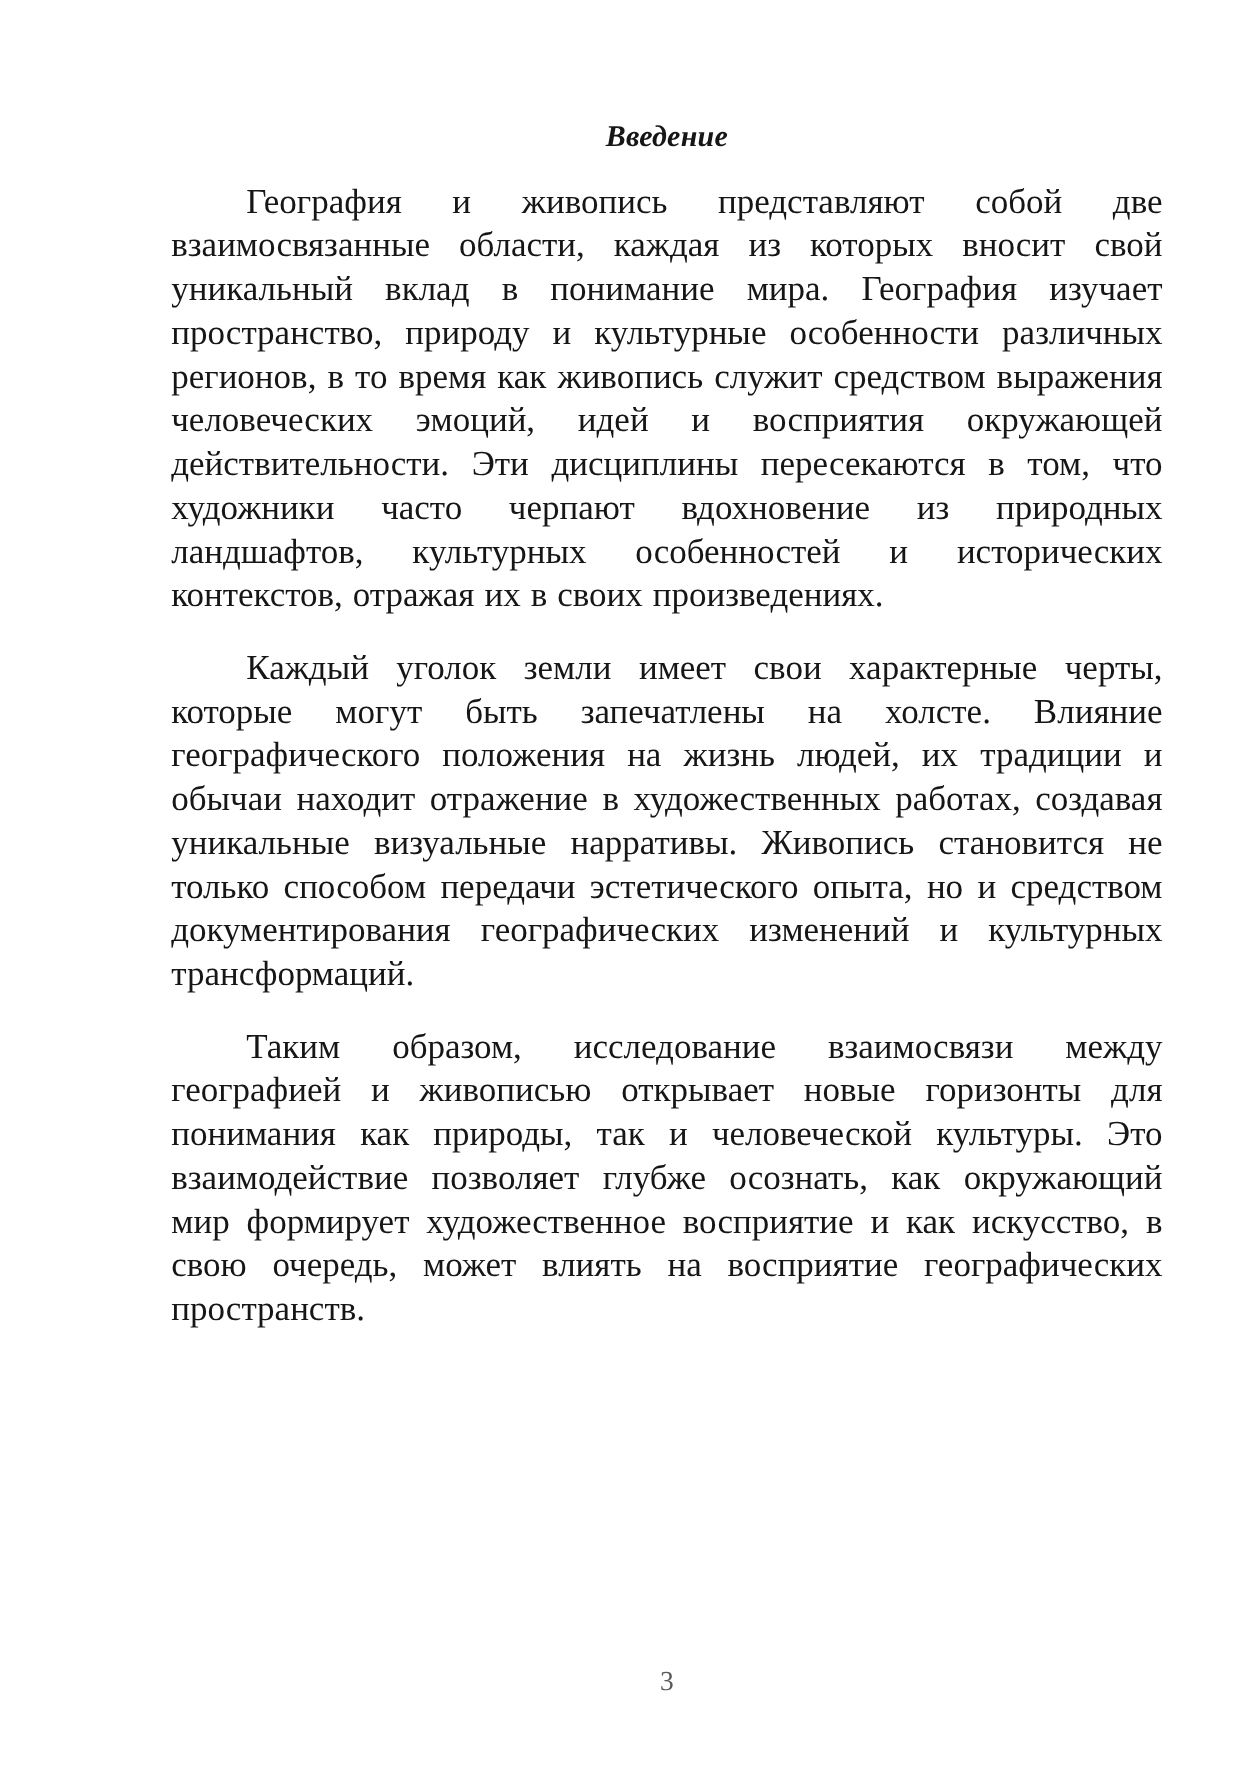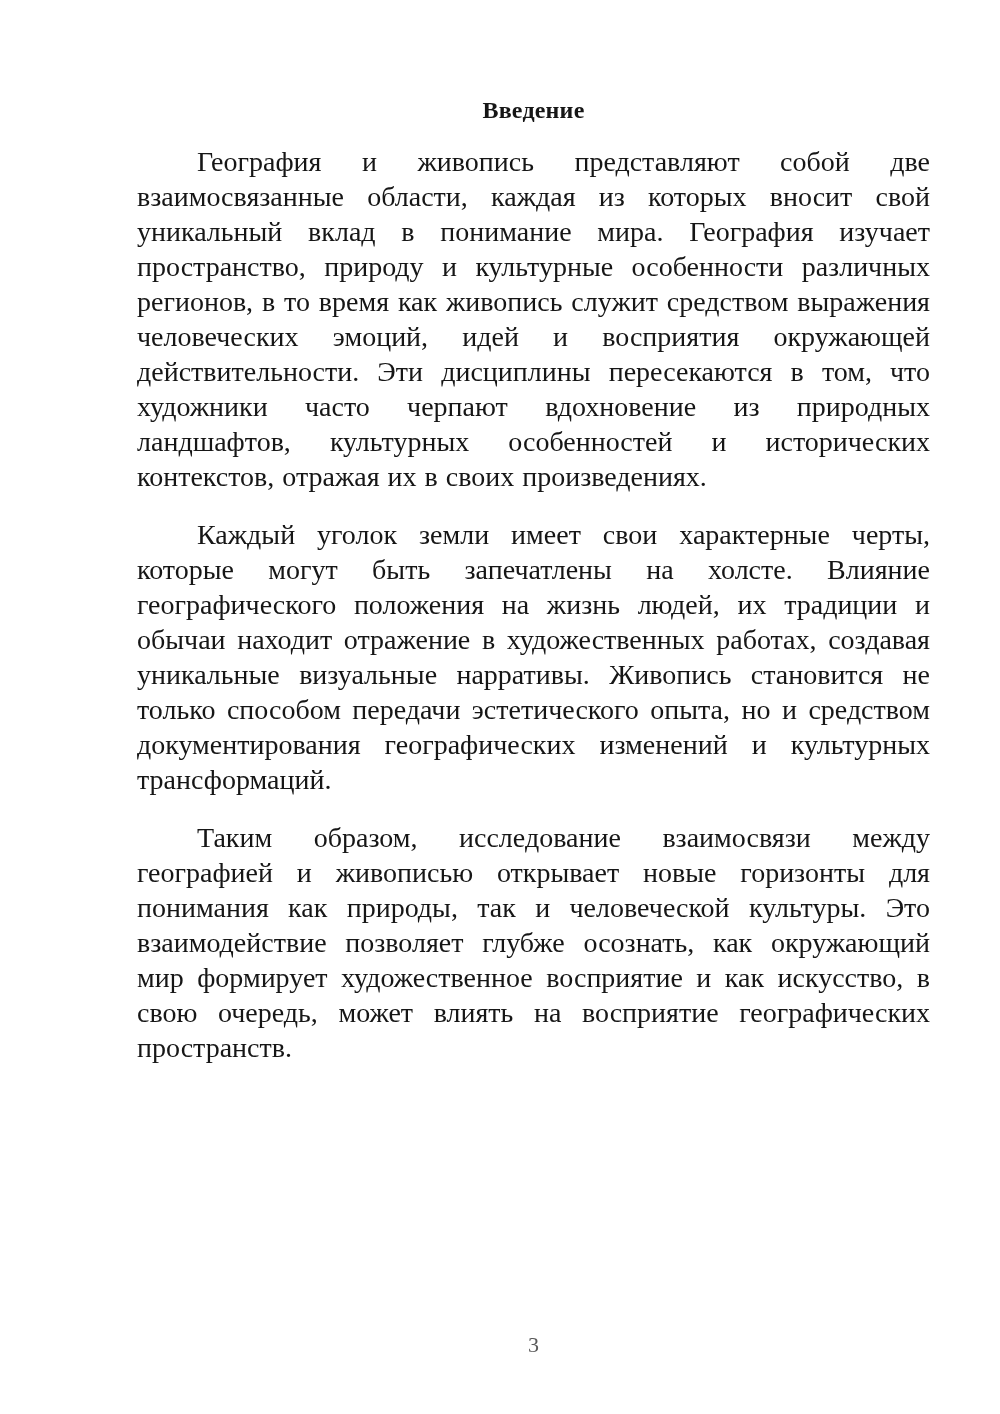--- a/index.html
+++ b/index.html
@@ -22,20 +22,21 @@
     top: 93px;
     width: 793px;
   }
   .doc-title {
     font-size: 24px;
     font-weight: bold;
     line-height: 35px;
     text-align: center;
     margin: 0 0 16px 0;
     letter-spacing: 0.2px;
+    font-style: italic;
   }
   .para {
     font-size: 28px;
     line-height: 35px;
     text-align: justify;
     text-indent: 60px;
     margin: 0 0 23px 0;
     word-spacing: 1px;
   }
   .para:last-of-type {

